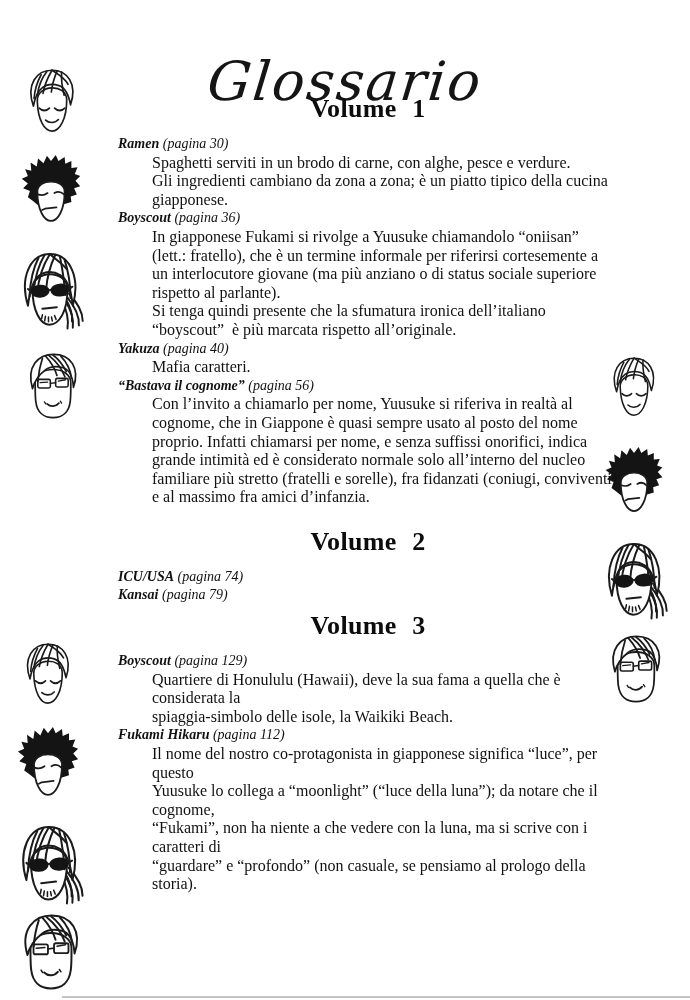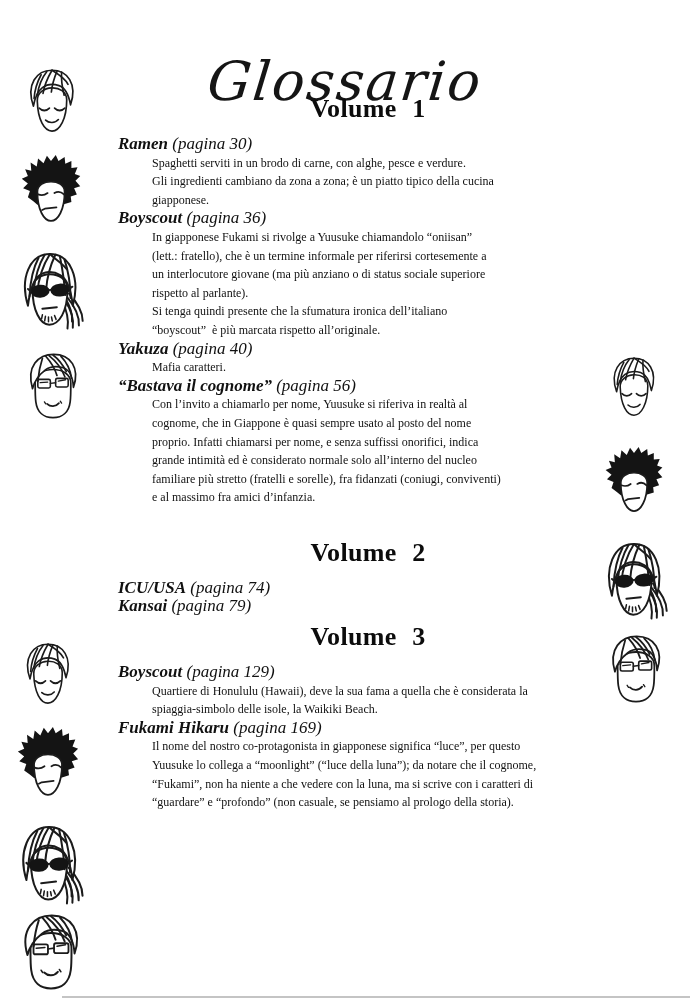--- a/index.html
+++ b/index.html
@@ -14,24 +14,24 @@
          transform:skewX(-6deg);}
 
   
   .main-col{position:absolute;left:118px;top:94px;width:500px;}
   h2.vol{margin:0 0 11px 0;font-family:"Liberation Serif", serif;
          font-weight:bold;font-size:26px;line-height:30px;word-spacing:9px;
          letter-spacing:0.3px;color:#0c0c0c;text-align:center;}
   section{margin:0;}
   section + section{margin-top:0px;}
   .entry p{margin:0;}
-  .termline{font-size:17px;line-height:18.6px;}
+  .termline{font-size:14px;line-height:18.6px;}
   .term{font-weight:bold;font-style:italic;}
   .pageref{font-style:italic;}
-  .def{margin-left:34px !important;width:470px;font-size:12px;line-height:18.6px;
+  .def{margin-left:34px !important;width:470px;font-size:16px;line-height:18.6px;
        white-space:pre-wrap;}
 
   
   .face{position:absolute;}
   .face svg{display:block;width:100%;height:100%;}
 
   
   .bottom-edge{position:absolute;left:62px;right:0;top:996px;height:2px;background:#c4c4c4;}
 </style>
 </head>
@@ -201,41 +201,41 @@
         <p class="termline"><span class="term">“Bastava il cognome”</span> <span class="pageref">(pagina 56)</span></p>
         <p class="def">Con l’invito a chiamarlo per nome, Yuusuke si riferiva in realtà al
 cognome, che in Giappone è quasi sempre usato al posto del nome
 proprio. Infatti chiamarsi per nome, e senza suffissi onorifici, indica
 grande intimità ed è considerato normale solo all’interno del nucleo
 familiare più stretto (fratelli e sorelle), fra fidanzati (coniugi, conviventi)
 e al massimo fra amici d’infanzia.</p>
       </div>
     </section>
 
-    <section style="margin-top:31px">
+    <section style="margin-top:20px">
       <h2 class="vol">Volume 2</h2>
 
       <div class="entry">
         <p class="termline"><span class="term">ICU/USA</span> <span class="pageref">(pagina 74)</span></p>
       </div>
       <div class="entry">
         <p class="termline"><span class="term">Kansai</span> <span class="pageref">(pagina 79)</span></p>
       </div>
     </section>
 
     <section style="margin-top:6px">
       <h2 class="vol">Volume 3</h2>
 
       <div class="entry">
         <p class="termline"><span class="term">Boyscout</span> <span class="pageref">(pagina 129)</span></p>
         <p class="def">Quartiere di Honululu (Hawaii), deve la sua fama a quella che è considerata la
 spiaggia-simbolo delle isole, la Waikiki Beach.</p>
       </div>
       <div class="entry">
-        <p class="termline"><span class="term">Fukami Hikaru</span> <span class="pageref">(pagina 169)</span></p>
+        <p class="termline"><span class="term">Fukami Hikaru</span> <span class="pageref">(pagina 112)</span></p>
         <p class="def">Il nome del nostro co-protagonista in giapponese significa “luce”, per questo
 Yuusuke lo collega a “moonlight” (“luce della luna”); da notare che il cognome,
 “Fukami”, non ha niente a che vedere con la luna, ma si scrive con i caratteri di
 “guardare” e “profondo” (non casuale, se pensiamo al prologo della storia).</p>
       </div>
     </section>
 
   </div>
 
   <div class="bottom-edge"></div>

